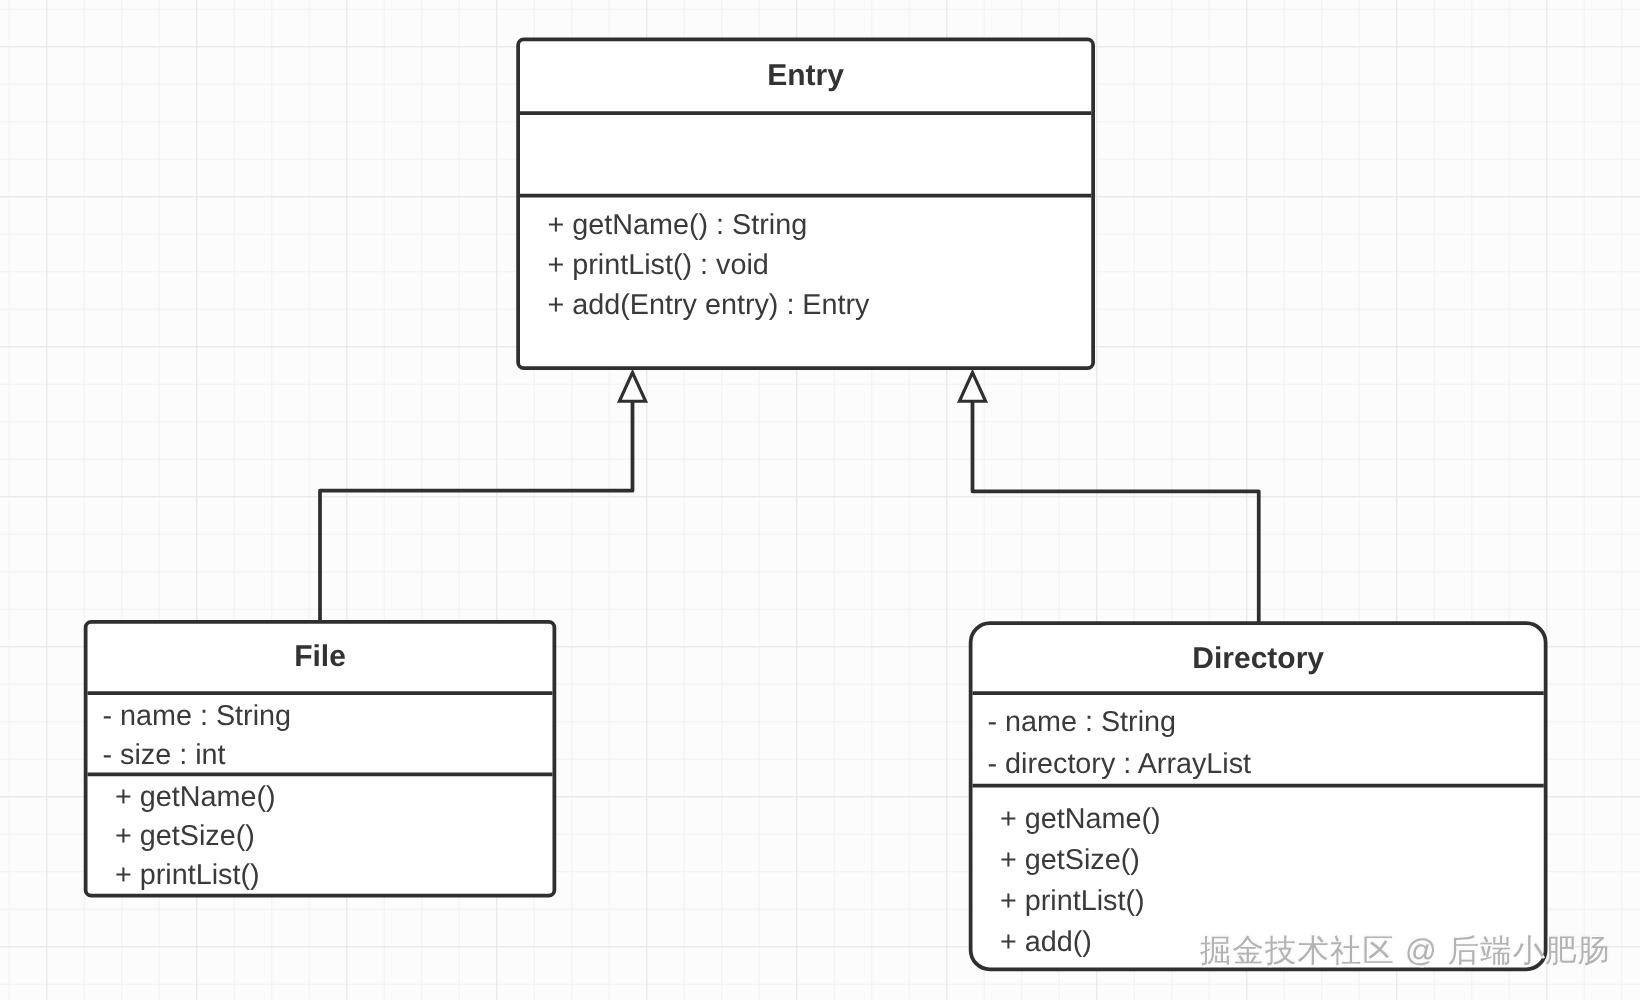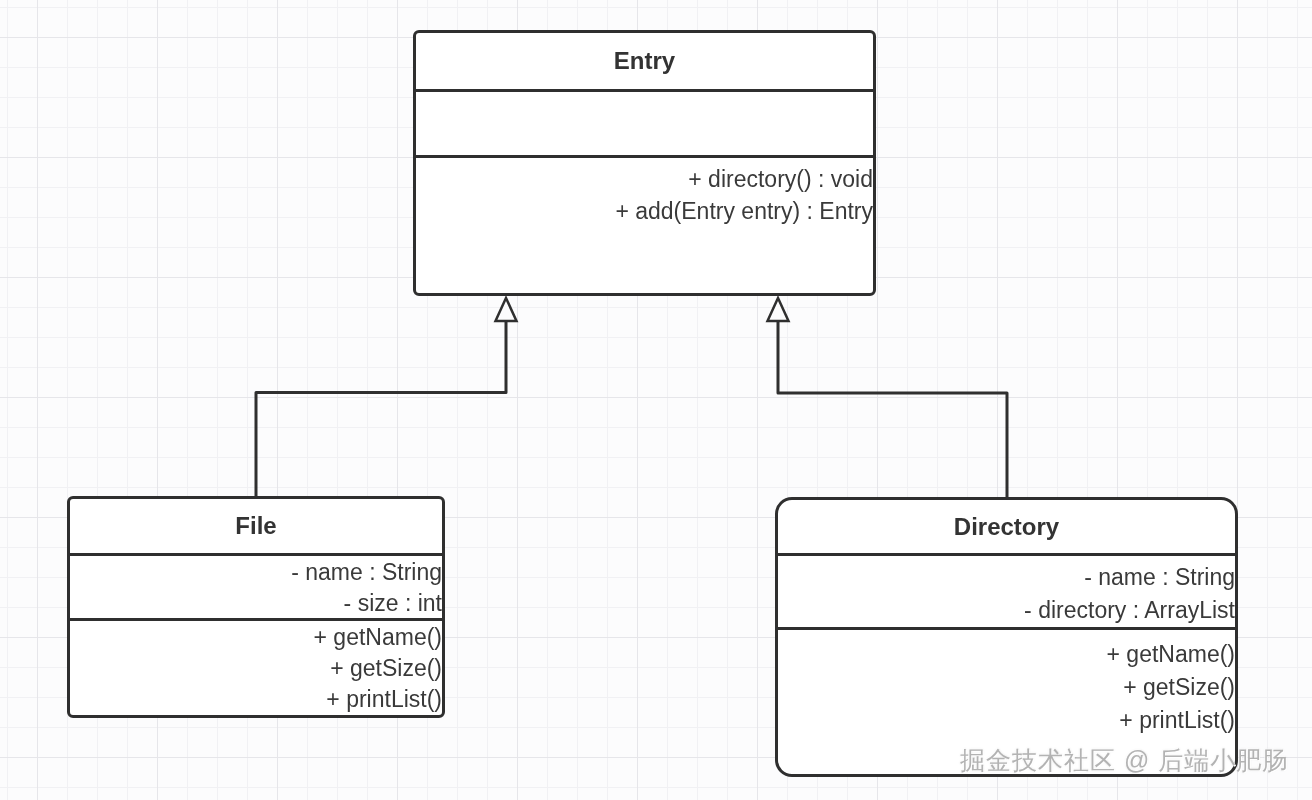--- a/index.html
+++ b/index.html
@@ -13,21 +13,20 @@
     width: 1312px;
     height: 800px;
     background-color: #fcfcfd;
     background-image:
       linear-gradient(#e6e6ea 1px, transparent 1px),
       linear-gradient(90deg, #e6e6ea 1px, transparent 1px),
       linear-gradient(#f1f1f4 1px, transparent 1px),
       linear-gradient(90deg, #f1f1f4 1px, transparent 1px);
     background-size: 120px 120px, 120px 120px, 30px 30px, 30px 30px;
     background-position: 103px 37px, 37px 103px, 10px 7px, 7px 10px;
-    text-align: right;
   }
   .connector-layer {
     position: absolute;
     left: 0; top: 0;
     width: 1312px; height: 800px;
     z-index: 1;
   }
   .uml-class {
     position: absolute;
     z-index: 2;
@@ -114,21 +113,22 @@
     <g>
       <path d="M 1007 498 L 1007 393 L 778 393 L 778 320" fill="none" stroke="#2f2f2f" stroke-width="3" stroke-linejoin="round"></path>
       <polygon points="778,298 767.5,321 788.5,321" fill="#fcfcfd" stroke="#2f2f2f" stroke-width="2.5" stroke-linejoin="miter"></polygon>
     </g>
   </svg>
 
   <div class="uml-class" id="class-entry">
     <div class="uml-title">Entry</div>
     <div class="uml-fields"></div>
     <div class="uml-methods">
-      <div class="member-row">+ directory() : void</div>
+      <div class="member-row">+ getName() : String</div>
+      <div class="member-row">+ printList() : void</div>
       <div class="member-row">+ add(Entry entry) : Entry</div>
     </div>
   </div>
 
   <div class="uml-class" id="class-file">
     <div class="uml-title">File</div>
     <div class="uml-fields">
       <div class="member-row">- name : String</div>
       <div class="member-row">- size : int</div>
     </div>
@@ -142,18 +142,19 @@
   <div class="uml-class" id="class-directory">
     <div class="uml-title">Directory</div>
     <div class="uml-fields">
       <div class="member-row">- name : String</div>
       <div class="member-row">- directory : ArrayList</div>
     </div>
     <div class="uml-methods">
       <div class="member-row">+ getName()</div>
       <div class="member-row">+ getSize()</div>
       <div class="member-row">+ printList()</div>
+      <div class="member-row">+ add()</div>
     </div>
   </div>
 
   <div class="watermark">掘金技术社区 @ 后端小肥肠</div>
 
 </div>
 
 </body></html>

